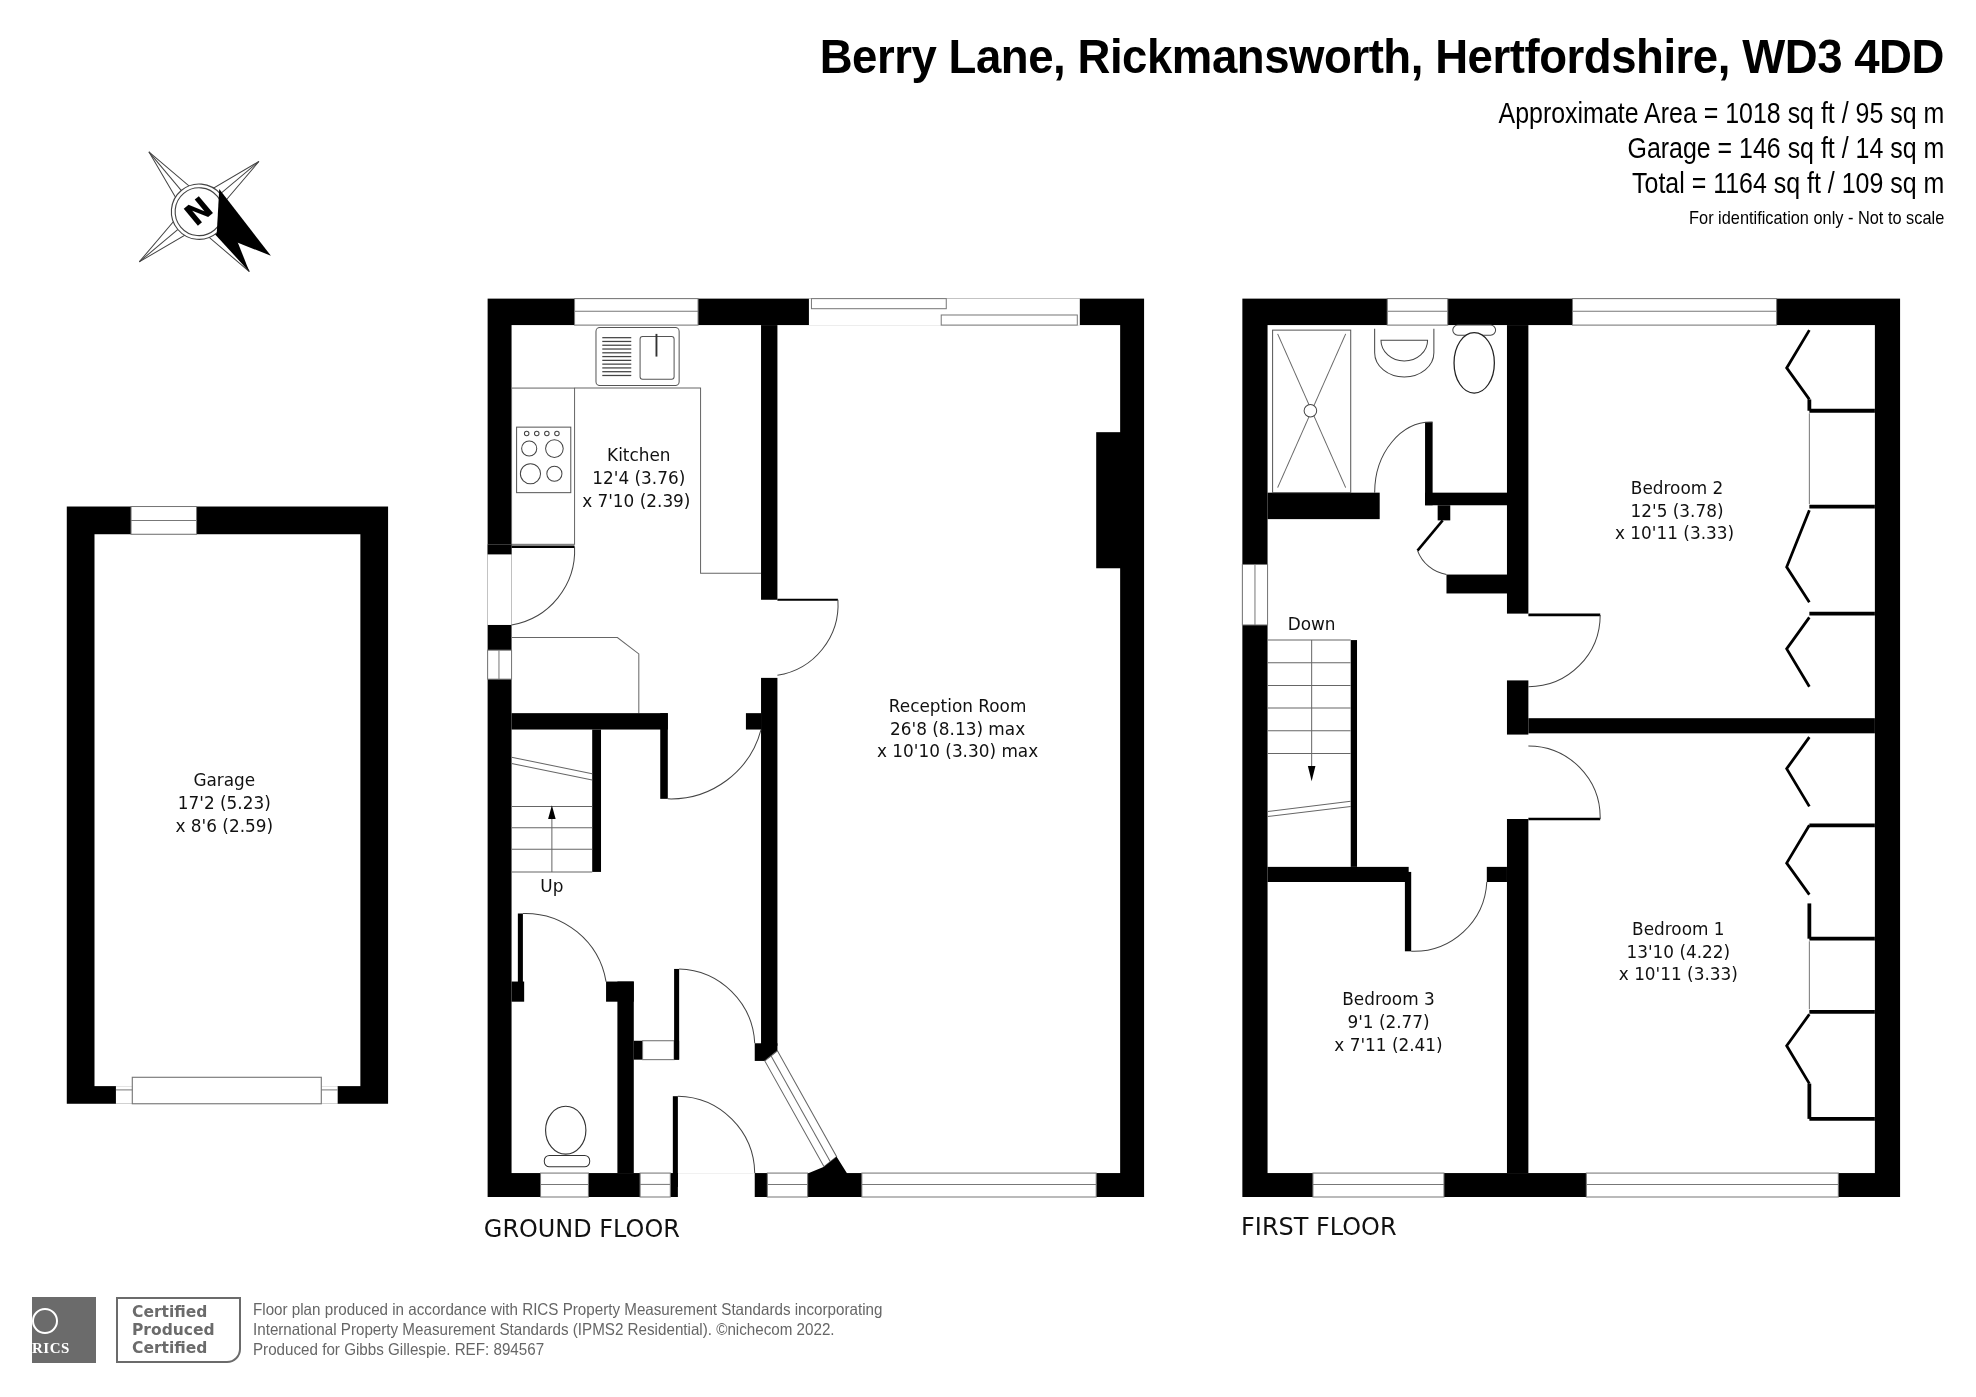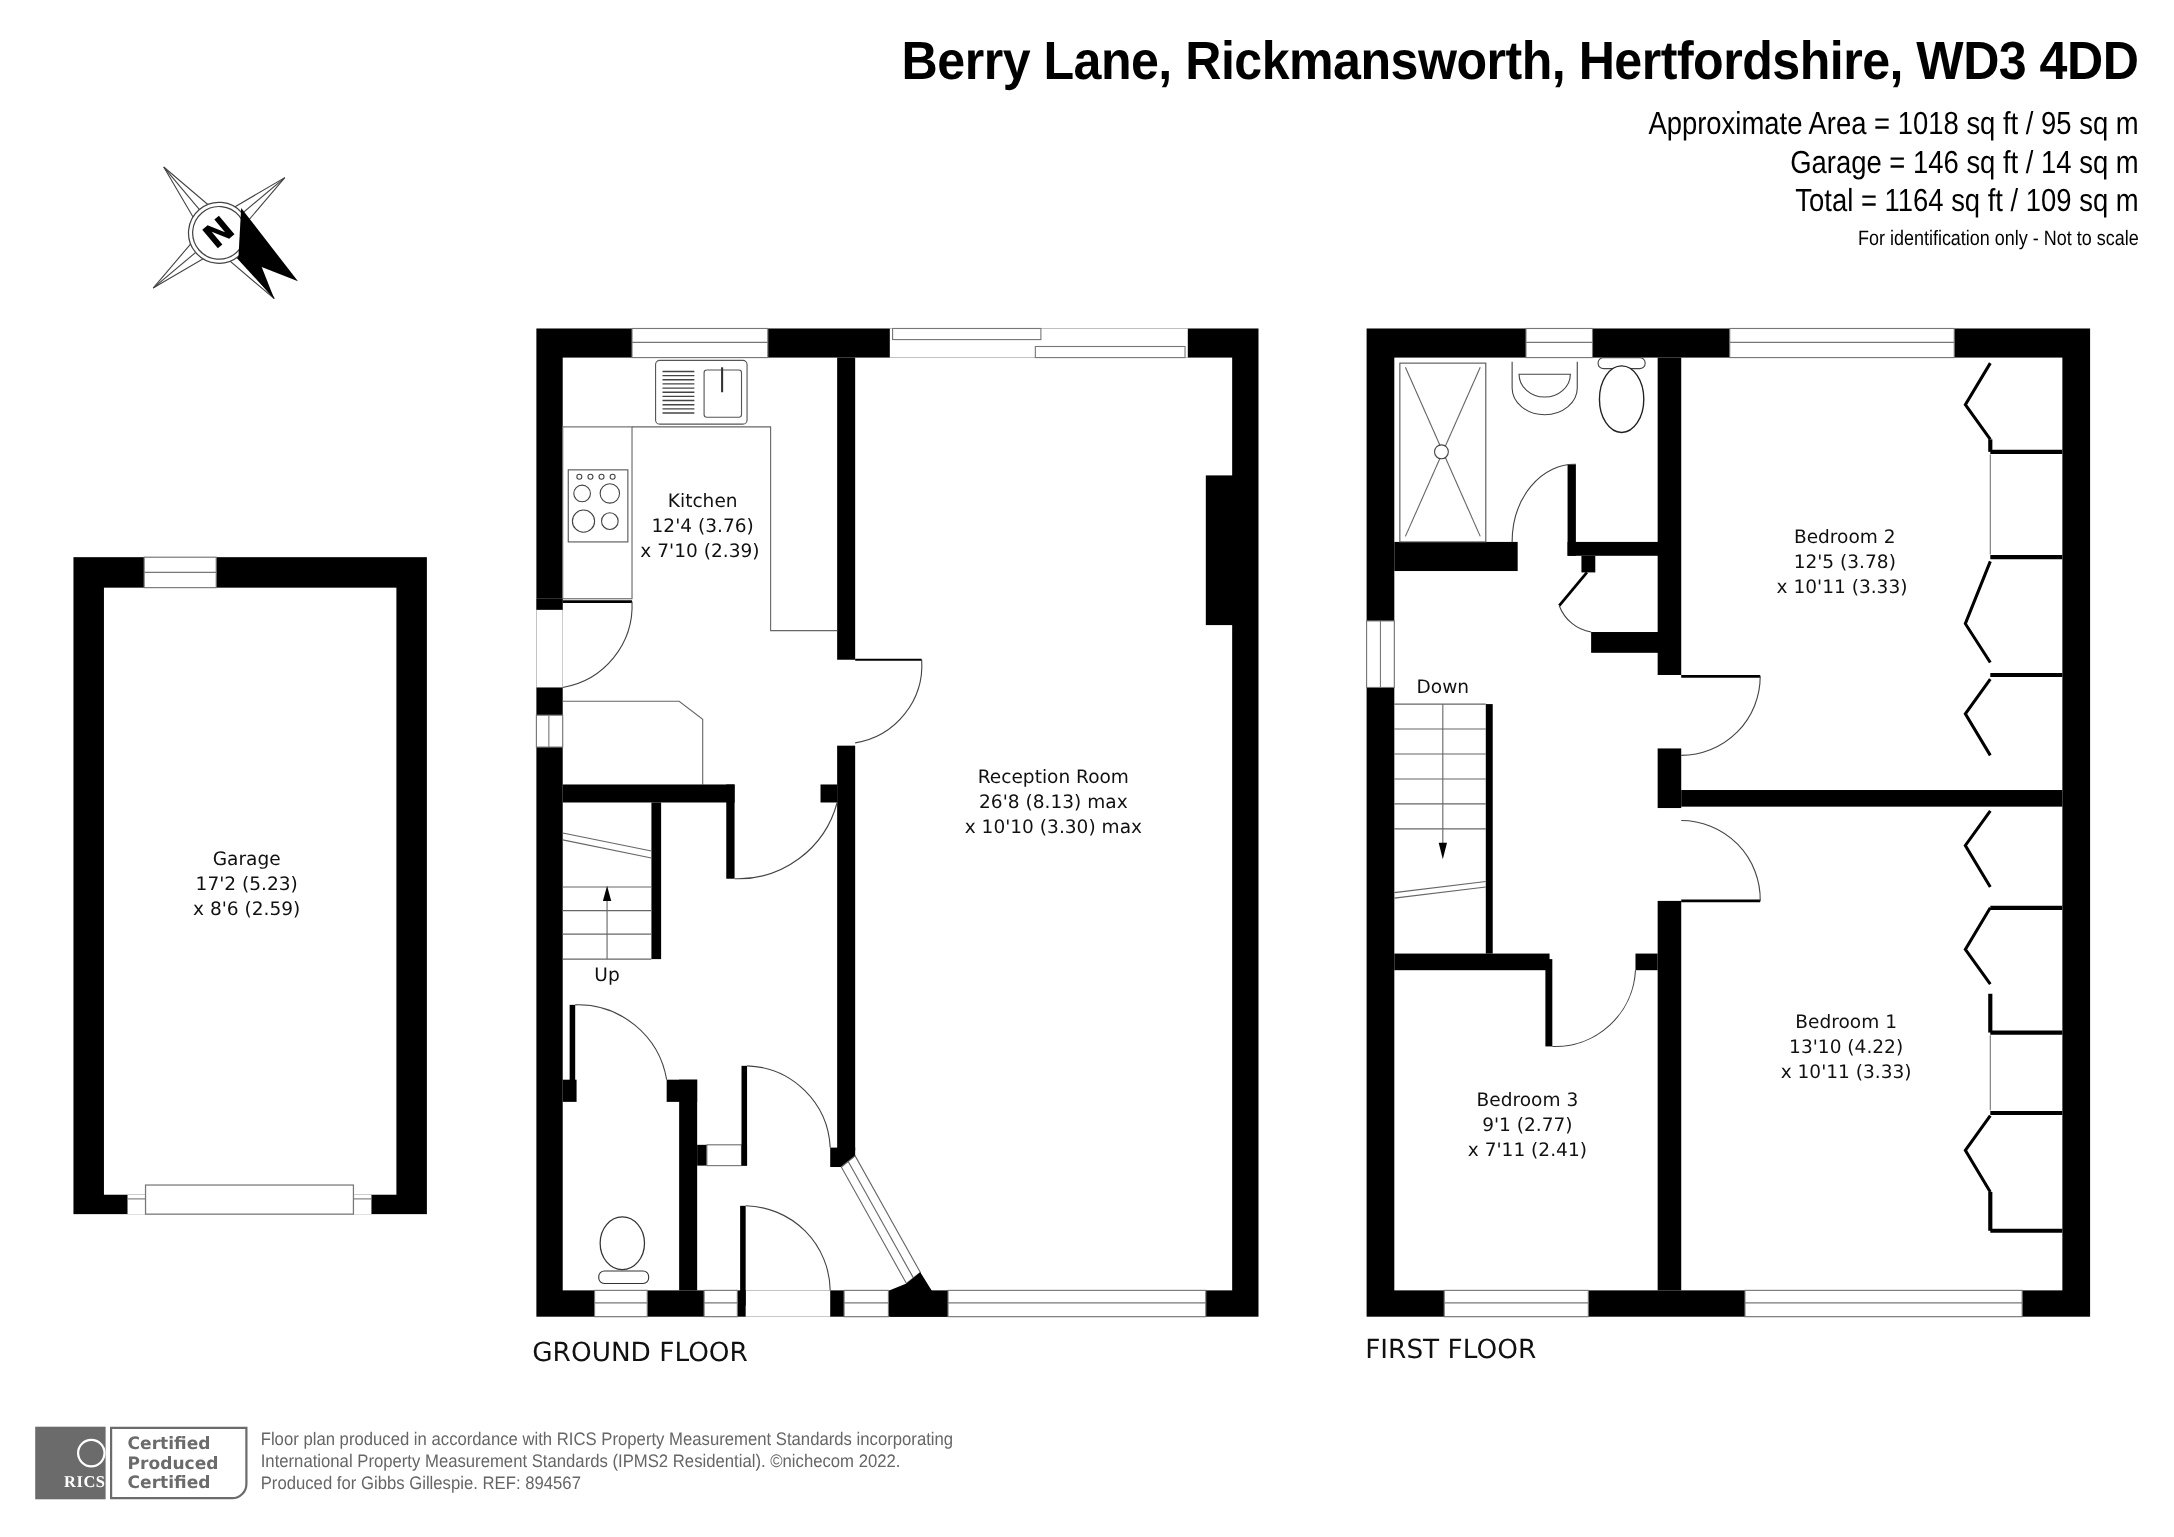--- a/index.html
+++ b/index.html
@@ -5,24 +5,24 @@
   html, body { margin: 0; padding: 0; background: #ffffff; }
   body { width: 1976px; height: 1397px; position: relative; overflow: hidden; font-family: "Liberation Sans", sans-serif; color: #000; }
   .title { position: absolute; right: 32px; top: 28px; font-family: "Liberation Sans", sans-serif; font-weight: bold; font-size: 49px; letter-spacing: -0.5px; white-space: nowrap; transform: scaleX(0.93); transform-origin: right top; }
   .areas { position: absolute; right: 32px; top: 96px; text-align: right; font-family: "Liberation Sans", sans-serif; transform: scaleX(0.86); transform-origin: right top; }
   .areas .line { font-size: 29px; line-height: 35px; white-space: nowrap; }
   .areas .note { font-size: 19px; margin-top: 6px; white-space: nowrap; }
   svg.plan { position: absolute; left: 0; top: 0; }
   .room-label { font-family: "DejaVu Sans", sans-serif; font-size: 13.4px; fill: #111; }
   .floor-label { font-family: "DejaVu Sans", sans-serif; font-size: 19px; fill: #111; }
   .footer { position: absolute; left: 32px; top: 1297px; height: 66px; display: flex; align-items: stretch; }
-  .rics-badge { width: 64px; height: 66px; background: #6b6b6b; color: #fff; display: flex; flex-direction: column; align-items: flex-end; justify-content: flex-end; padding-bottom: 6px; box-sizing: border-box; }
+  .rics-badge { width: 64px; height: 66px; background: #6b6b6b; color: #fff; display: flex; flex-direction: column; align-items: flex-start; justify-content: flex-end; padding-bottom: 6px; box-sizing: border-box; }
   .rics-badge .lion { width: 26px; height: 26px; border-radius: 50%; border: 2px solid #fff; margin-bottom: 6px; box-sizing: border-box; }
   .rics-badge .rics-text { font-family: "Liberation Serif", serif; font-weight: bold; font-size: 15px; letter-spacing: 0.5px; }
-  .cert-box { margin-left: 4px; width: 125px; height: 66px; border: 2px solid #6b6b6b; border-radius: 0 0 14px 0; box-sizing: border-box; padding: 4px 0 0 14px; color: #6b6b6b; font-family: "DejaVu Sans", sans-serif; font-weight: bold; font-size: 15.5px; line-height: 18px; }
+  .cert-box { margin-left: 20px; width: 125px; height: 66px; border: 2px solid #6b6b6b; border-radius: 0 0 14px 0; box-sizing: border-box; padding: 4px 0 0 14px; color: #6b6b6b; font-family: "DejaVu Sans", sans-serif; font-weight: bold; font-size: 15.5px; line-height: 18px; }
   .footer-text { margin-left: 12px; color: #666; font-family: "Liberation Sans", sans-serif; font-size: 16.5px; line-height: 20px; padding-top: 2px; transform: scaleX(0.92); transform-origin: left top; white-space: nowrap; }
 </style>
 </head>
 <body>
 
 <div class="title">Berry Lane, Rickmansworth, Hertfordshire, WD3 4DD</div>
 <div class="areas">
   <div class="line">Approximate Area = 1018 sq ft / 95 sq m</div>
   <div class="line">Garage = 146 sq ft / 14 sq m</div>
   <div class="line">Total = 1164 sq ft / 109 sq m</div>

